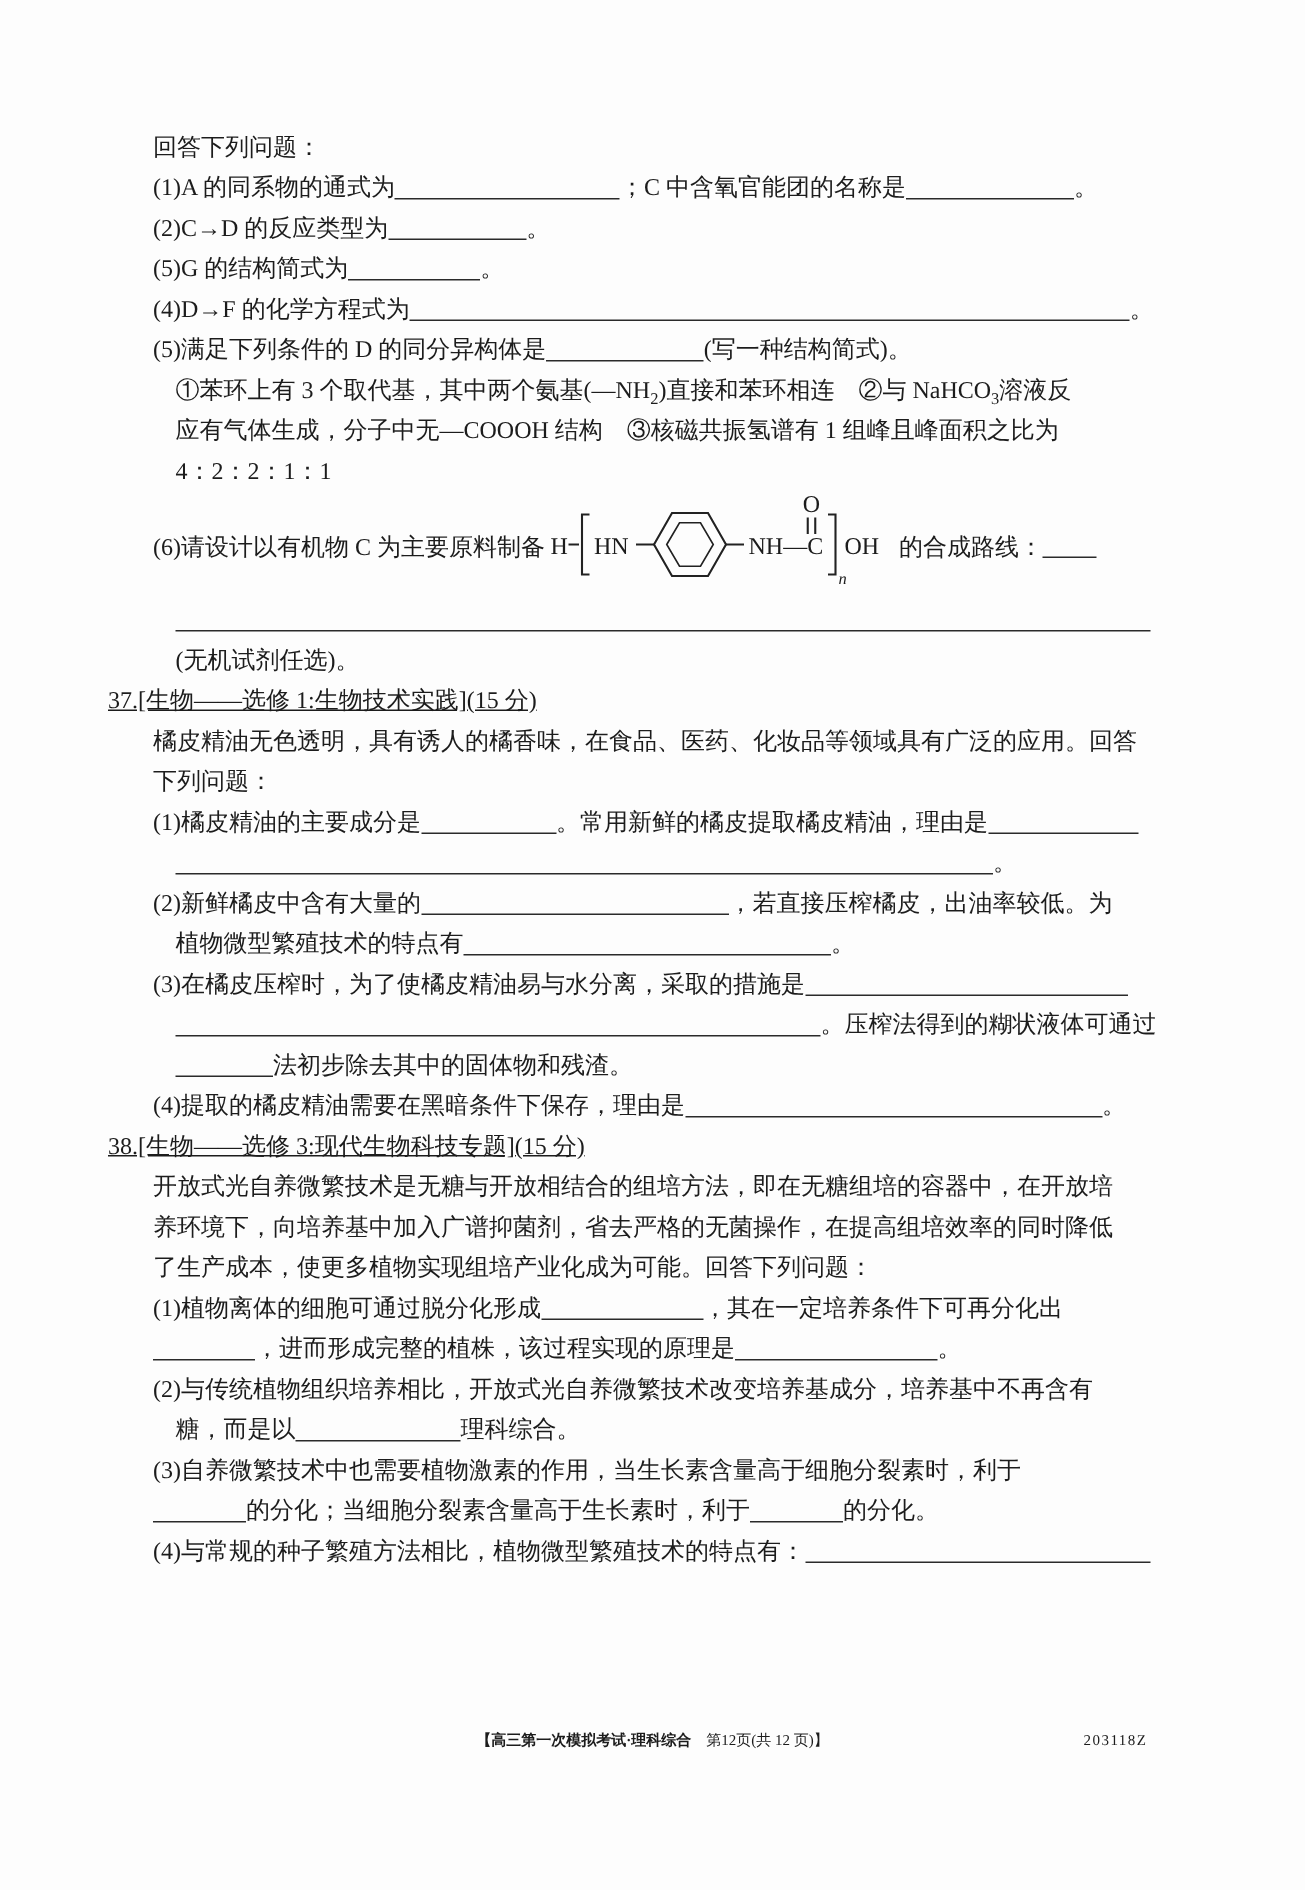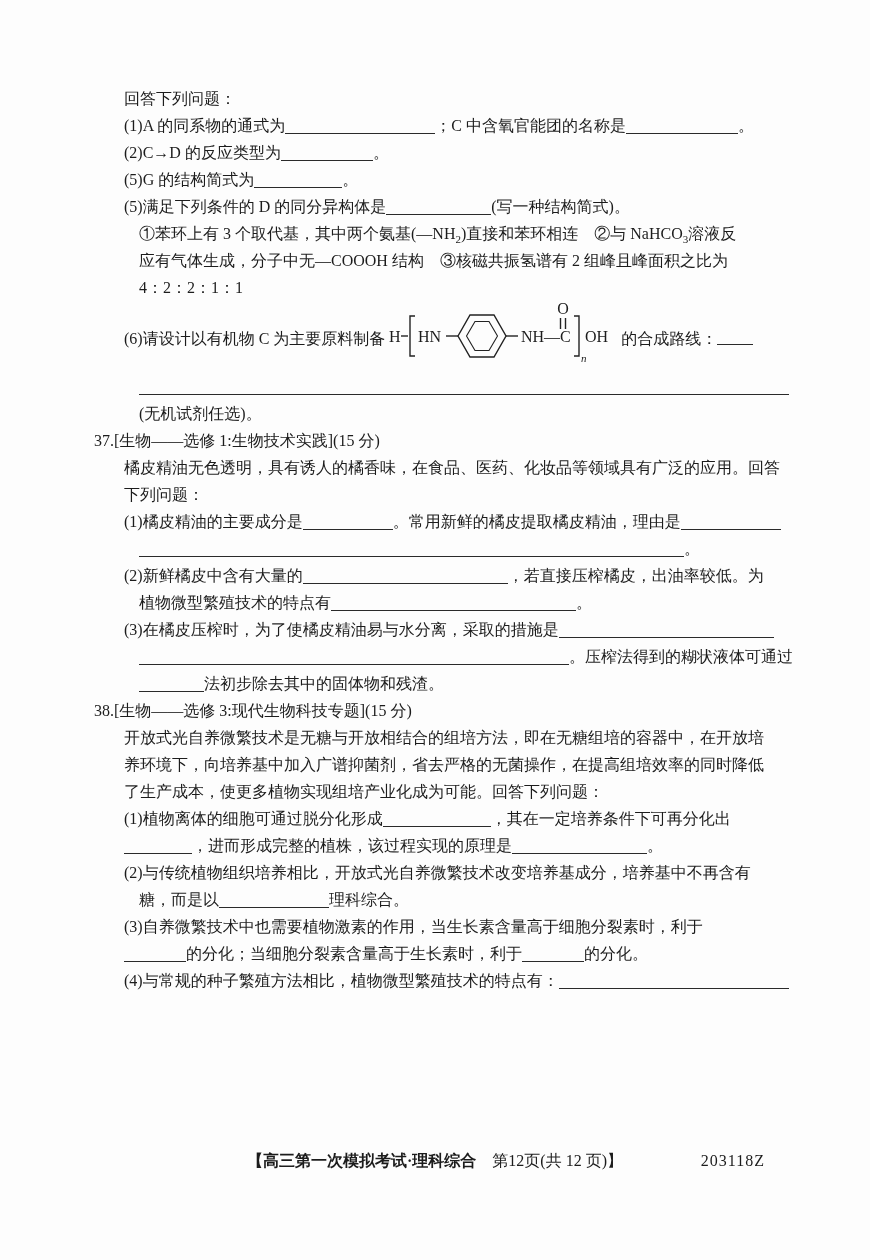--- a/index.html
+++ b/index.html
@@ -6,68 +6,69 @@
   .page {
     position:relative;
     width:870px; height:1260px;
     margin:0 auto;
     background:#fdfdfd;
     font-family:"Liberation Serif","DejaVu Serif",serif;
     color:#1c1c1c;
     overflow:hidden;
   }
   .content {
-    position:absolute; left:94px; top:85px; width:710px;
+    position:absolute; left:72px; top:85px; width:710px;
   }
   .line {
     font-size:16px;
     line-height:27px;
     min-height:27px;
     white-space:nowrap;
   }
-  .indent-0 { padding-left:0; }
+  .indent-0 { padding-left:0;text-decoration:underline; }
   .indent-1 { padding-left:30px; }
   .indent-2 { padding-left:45px; }
   .line sub { font-size:11px; line-height:0; }
   .blank {
     display:inline-block;
     height:15px;
     border-bottom:1.4px solid #2a2a2a;
     vertical-align:-3px;
   }
   .struct-line {
     display:flex;
     align-items:center;
     height:70px;
     margin-top:2px;
   }
   .struct-line .blank { height:12px; }
   .structure { display:inline-block; margin:0 2px; }
   .footer {
     position:absolute; top:1150px; left:0; width:100%;
-    font-size:16px; line-height:22px; text-align:center;
+    font-size:10px; line-height:22px; text-align:center;
   }
   .footer-title { font-weight:bold; }
   .footer-code {
     position:absolute; right:105px; top:0;
     font-weight:normal; letter-spacing:1px;
   }
 </style>
 </head>
 <body>
 
 <div class="page">
   <div class="content">
       <div class="line indent-1"><span>回答下列问题：</span></div>
       <div class="line indent-1"><span>(1)A 的同系物的通式为</span><span class="blank" style="width: 150px;"></span><span>；C 中含氧官能团的名称是</span><span class="blank" style="width: 112px;"></span><span>。</span></div>
       <div class="line indent-1"><span>(2)C→D 的反应类型为</span><span class="blank" style="width: 92px;"></span><span>。</span></div>
       <div class="line indent-1"><span>(5)G 的结构简式为</span><span class="blank" style="width: 88px;"></span><span>。</span></div>
+      <div class="line indent-1"><span>(4)D→F 的化学方程式为</span><span class="blank" style="width: 480px;"></span><span>。</span></div>
       <div class="line indent-1"><span>(5)满足下列条件的 D 的同分异构体是</span><span class="blank" style="width: 105px;"></span><span>(写一种结构简式)。</span></div>
       <div class="line indent-2"><span>①苯环上有 3 个取代基，其中两个氨基(—NH</span><sub>2</sub><span>)直接和苯环相连　②与 NaHCO</span><sub>3</sub><span>溶液反</span></div>
-      <div class="line indent-2"><span>应有气体生成，分子中无—COOOH 结构　③核磁共振氢谱有 2 组峰且峰面积之比为</span></div>
+      <div class="line indent-2"><span>应有气体生成，分子中无—COOOH 结构　③核磁共振氢谱有 1 组峰且峰面积之比为</span></div>
       <div class="line indent-2"><span>4：2：2：1：1</span></div>
       <div class="line indent-1 struct-line">
         <span>(6)请设计以有机物 C 为主要原料制备 </span>
   <span class="structure">
     <svg width="232" height="64" viewBox="0 0 232 64">
       <g stroke="#222" stroke-width="1.4" fill="none">
         <line x1="14" y1="34" x2="21" y2="34"></line>
         <path d="M28 14 L23 14 L23 54 L28 54"></path>
         <line x1="59" y1="34" x2="71" y2="34"></line>
         <polygon points="71,34 83,13 107,13 119,34 107,55 83,55"></polygon>
@@ -95,20 +96,21 @@
       <div class="line indent-0"><span>37.[生物——选修 1:生物技术实践](15 分)</span></div>
       <div class="line indent-1"><span>橘皮精油无色透明，具有诱人的橘香味，在食品、医药、化妆品等领域具有广泛的应用。回答</span></div>
       <div class="line indent-1"><span>下列问题：</span></div>
       <div class="line indent-1"><span>(1)橘皮精油的主要成分是</span><span class="blank" style="width: 90px;"></span><span>。常用新鲜的橘皮提取橘皮精油，理由是</span><span class="blank" style="width: 100px;"></span></div>
       <div class="line indent-2"><span class="blank" style="width: 545px;"></span><span>。</span></div>
       <div class="line indent-1"><span>(2)新鲜橘皮中含有大量的</span><span class="blank" style="width: 205px;"></span><span>，若直接压榨橘皮，出油率较低。为</span></div>
       <div class="line indent-2"><span>植物微型繁殖技术的特点有</span><span class="blank" style="width: 245px;"></span><span>。</span></div>
       <div class="line indent-1"><span>(3)在橘皮压榨时，为了使橘皮精油易与水分离，采取的措施是</span><span class="blank" style="width: 215px;"></span></div>
       <div class="line indent-2"><span class="blank" style="width: 430px;"></span><span>。压榨法得到的糊状液体可通过</span></div>
       <div class="line indent-2"><span class="blank" style="width: 65px;"></span><span>法初步除去其中的固体物和残渣。</span></div>
+      <div class="line indent-1"><span>(4)提取的橘皮精油需要在黑暗条件下保存，理由是</span><span class="blank" style="width: 278px;"></span><span>。</span></div>
       <div class="line indent-0"><span>38.[生物——选修 3:现代生物科技专题](15 分)</span></div>
       <div class="line indent-1"><span>开放式光自养微繁技术是无糖与开放相结合的组培方法，即在无糖组培的容器中，在开放培</span></div>
       <div class="line indent-1"><span>养环境下，向培养基中加入广谱抑菌剂，省去严格的无菌操作，在提高组培效率的同时降低</span></div>
       <div class="line indent-1"><span>了生产成本，使更多植物实现组培产业化成为可能。回答下列问题：</span></div>
       <div class="line indent-1"><span>(1)植物离体的细胞可通过脱分化形成</span><span class="blank" style="width: 108px;"></span><span>，其在一定培养条件下可再分化出</span></div>
       <div class="line indent-1"><span class="blank" style="width: 68px;"></span><span>，进而形成完整的植株，该过程实现的原理是</span><span class="blank" style="width: 135px;"></span><span>。</span></div>
       <div class="line indent-1"><span>(2)与传统植物组织培养相比，开放式光自养微繁技术改变培养基成分，培养基中不再含有</span></div>
       <div class="line indent-2"><span>糖，而是以</span><span class="blank" style="width: 110px;"></span><span>理科综合。</span></div>
       <div class="line indent-1"><span>(3)自养微繁技术中也需要植物激素的作用，当生长素含量高于细胞分裂素时，利于</span></div>
       <div class="line indent-1"><span class="blank" style="width: 62px;"></span><span>的分化；当细胞分裂素含量高于生长素时，利于</span><span class="blank" style="width: 62px;"></span><span>的分化。</span></div>

